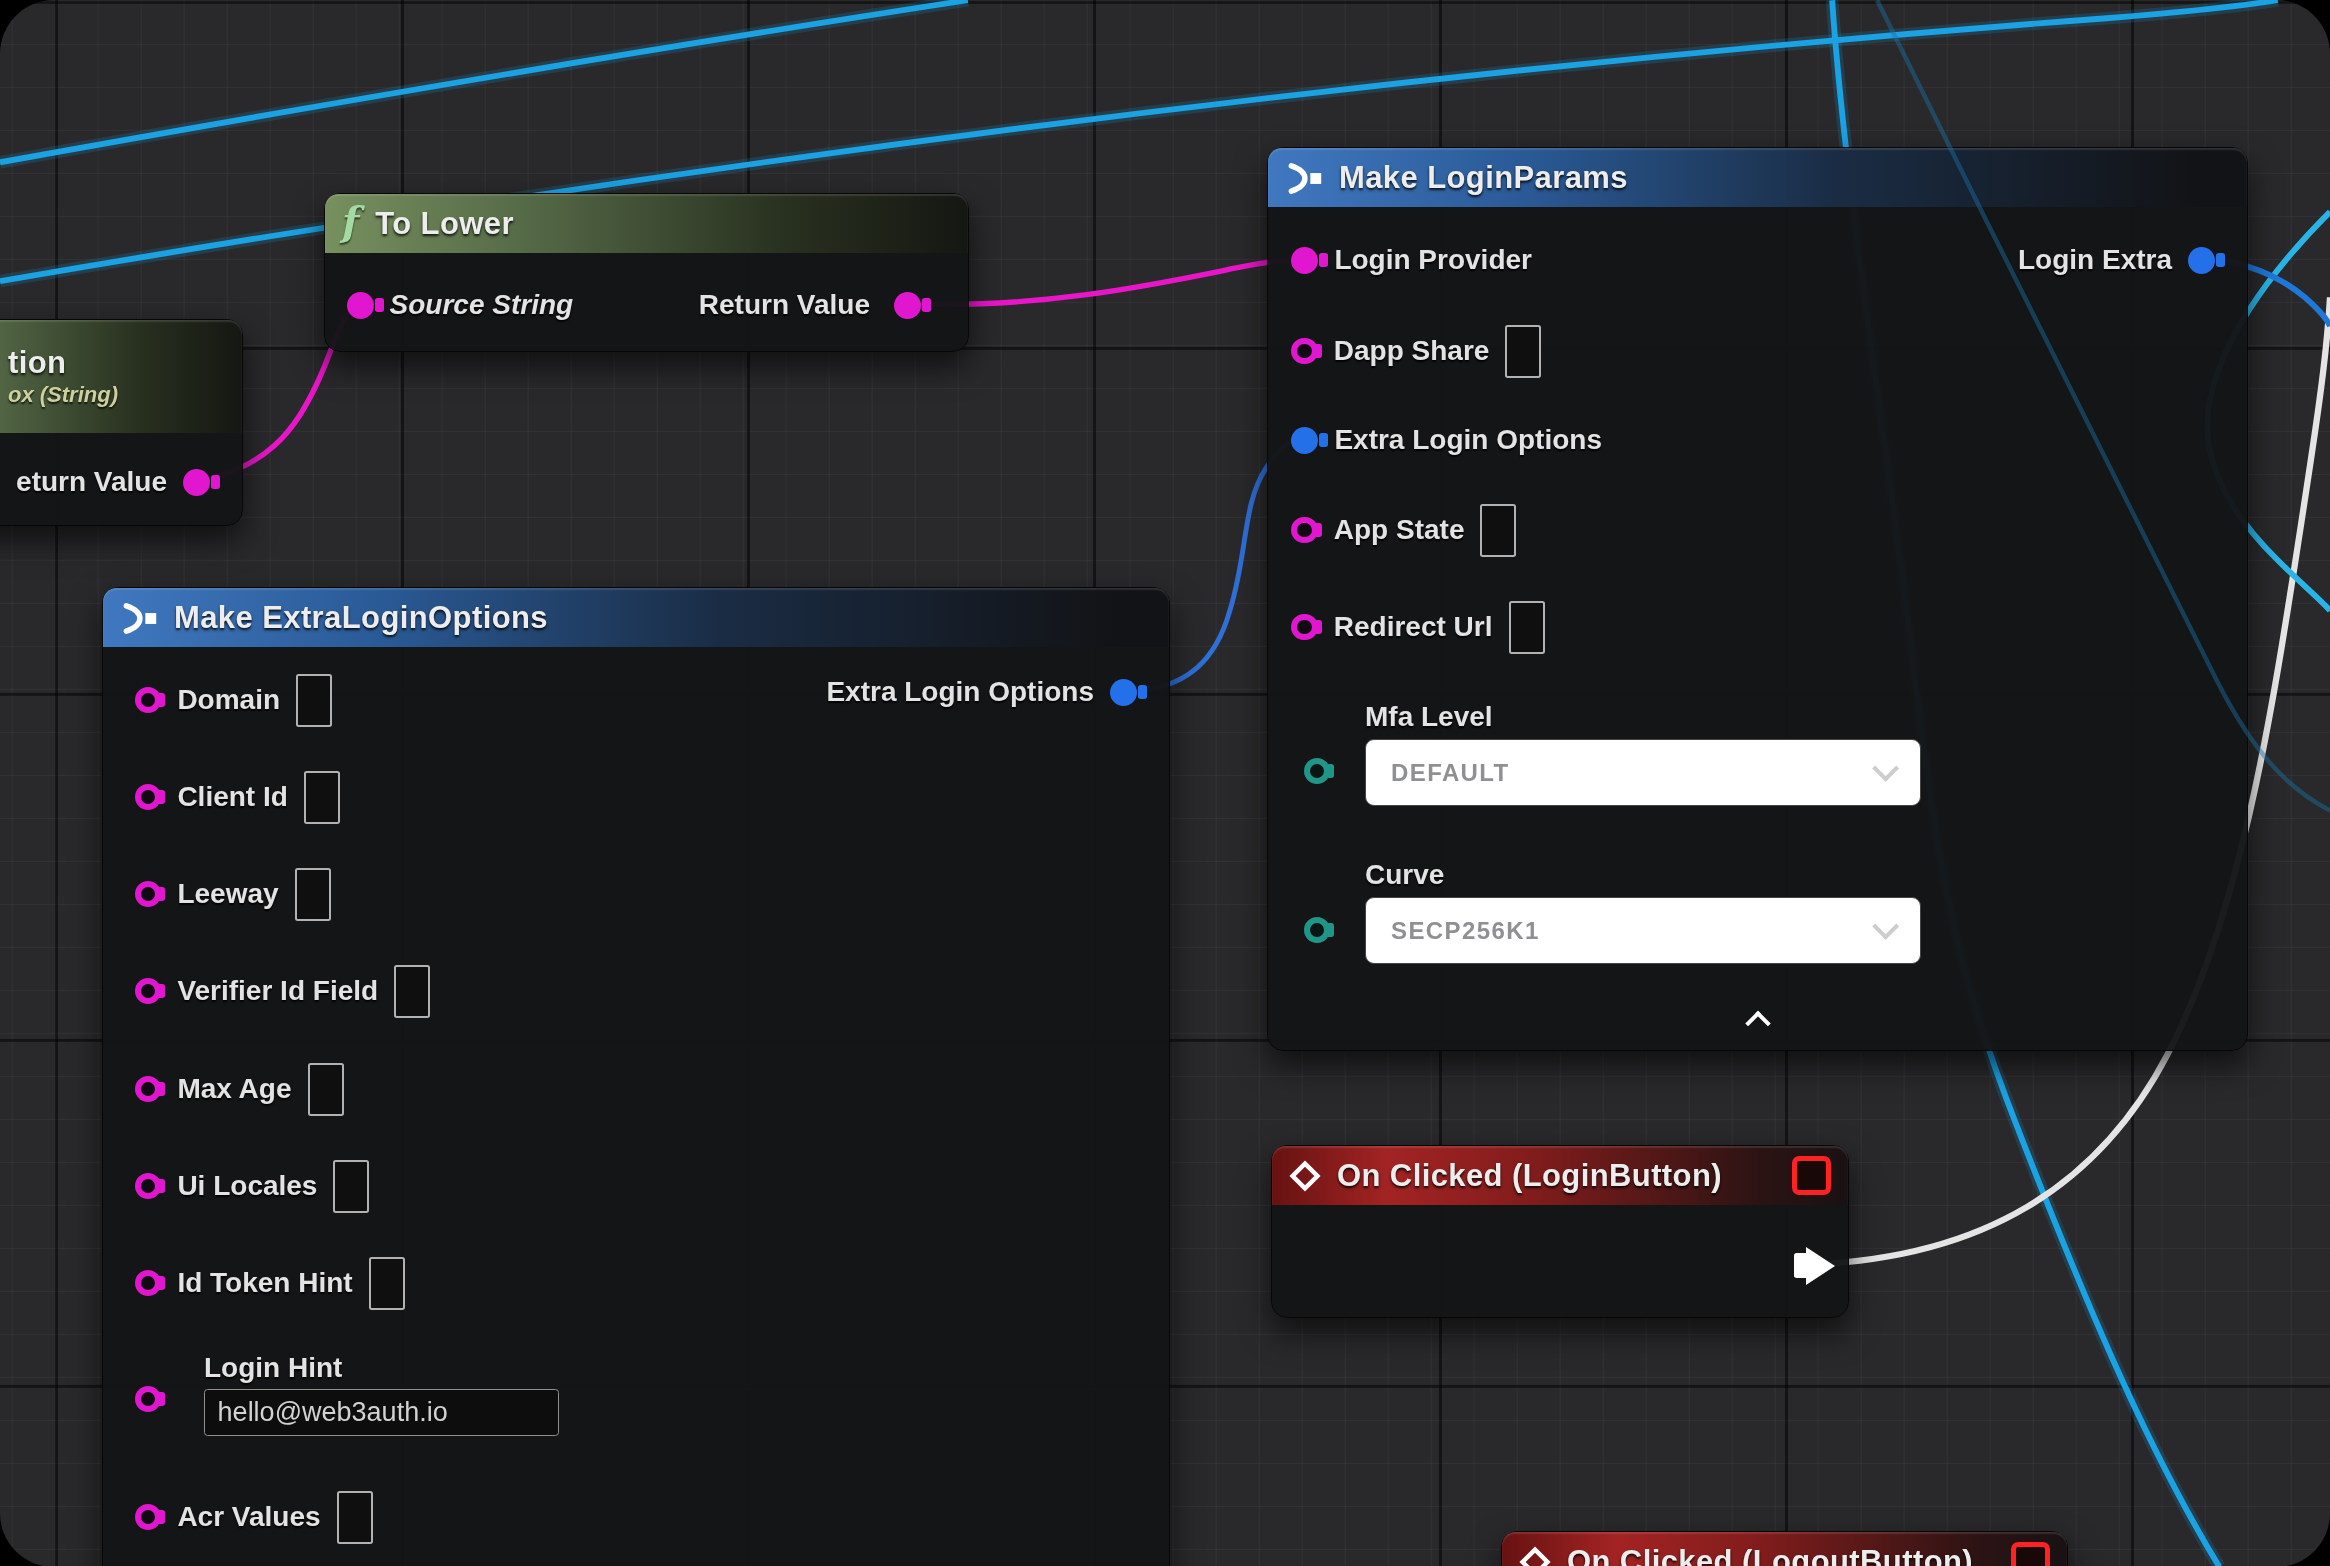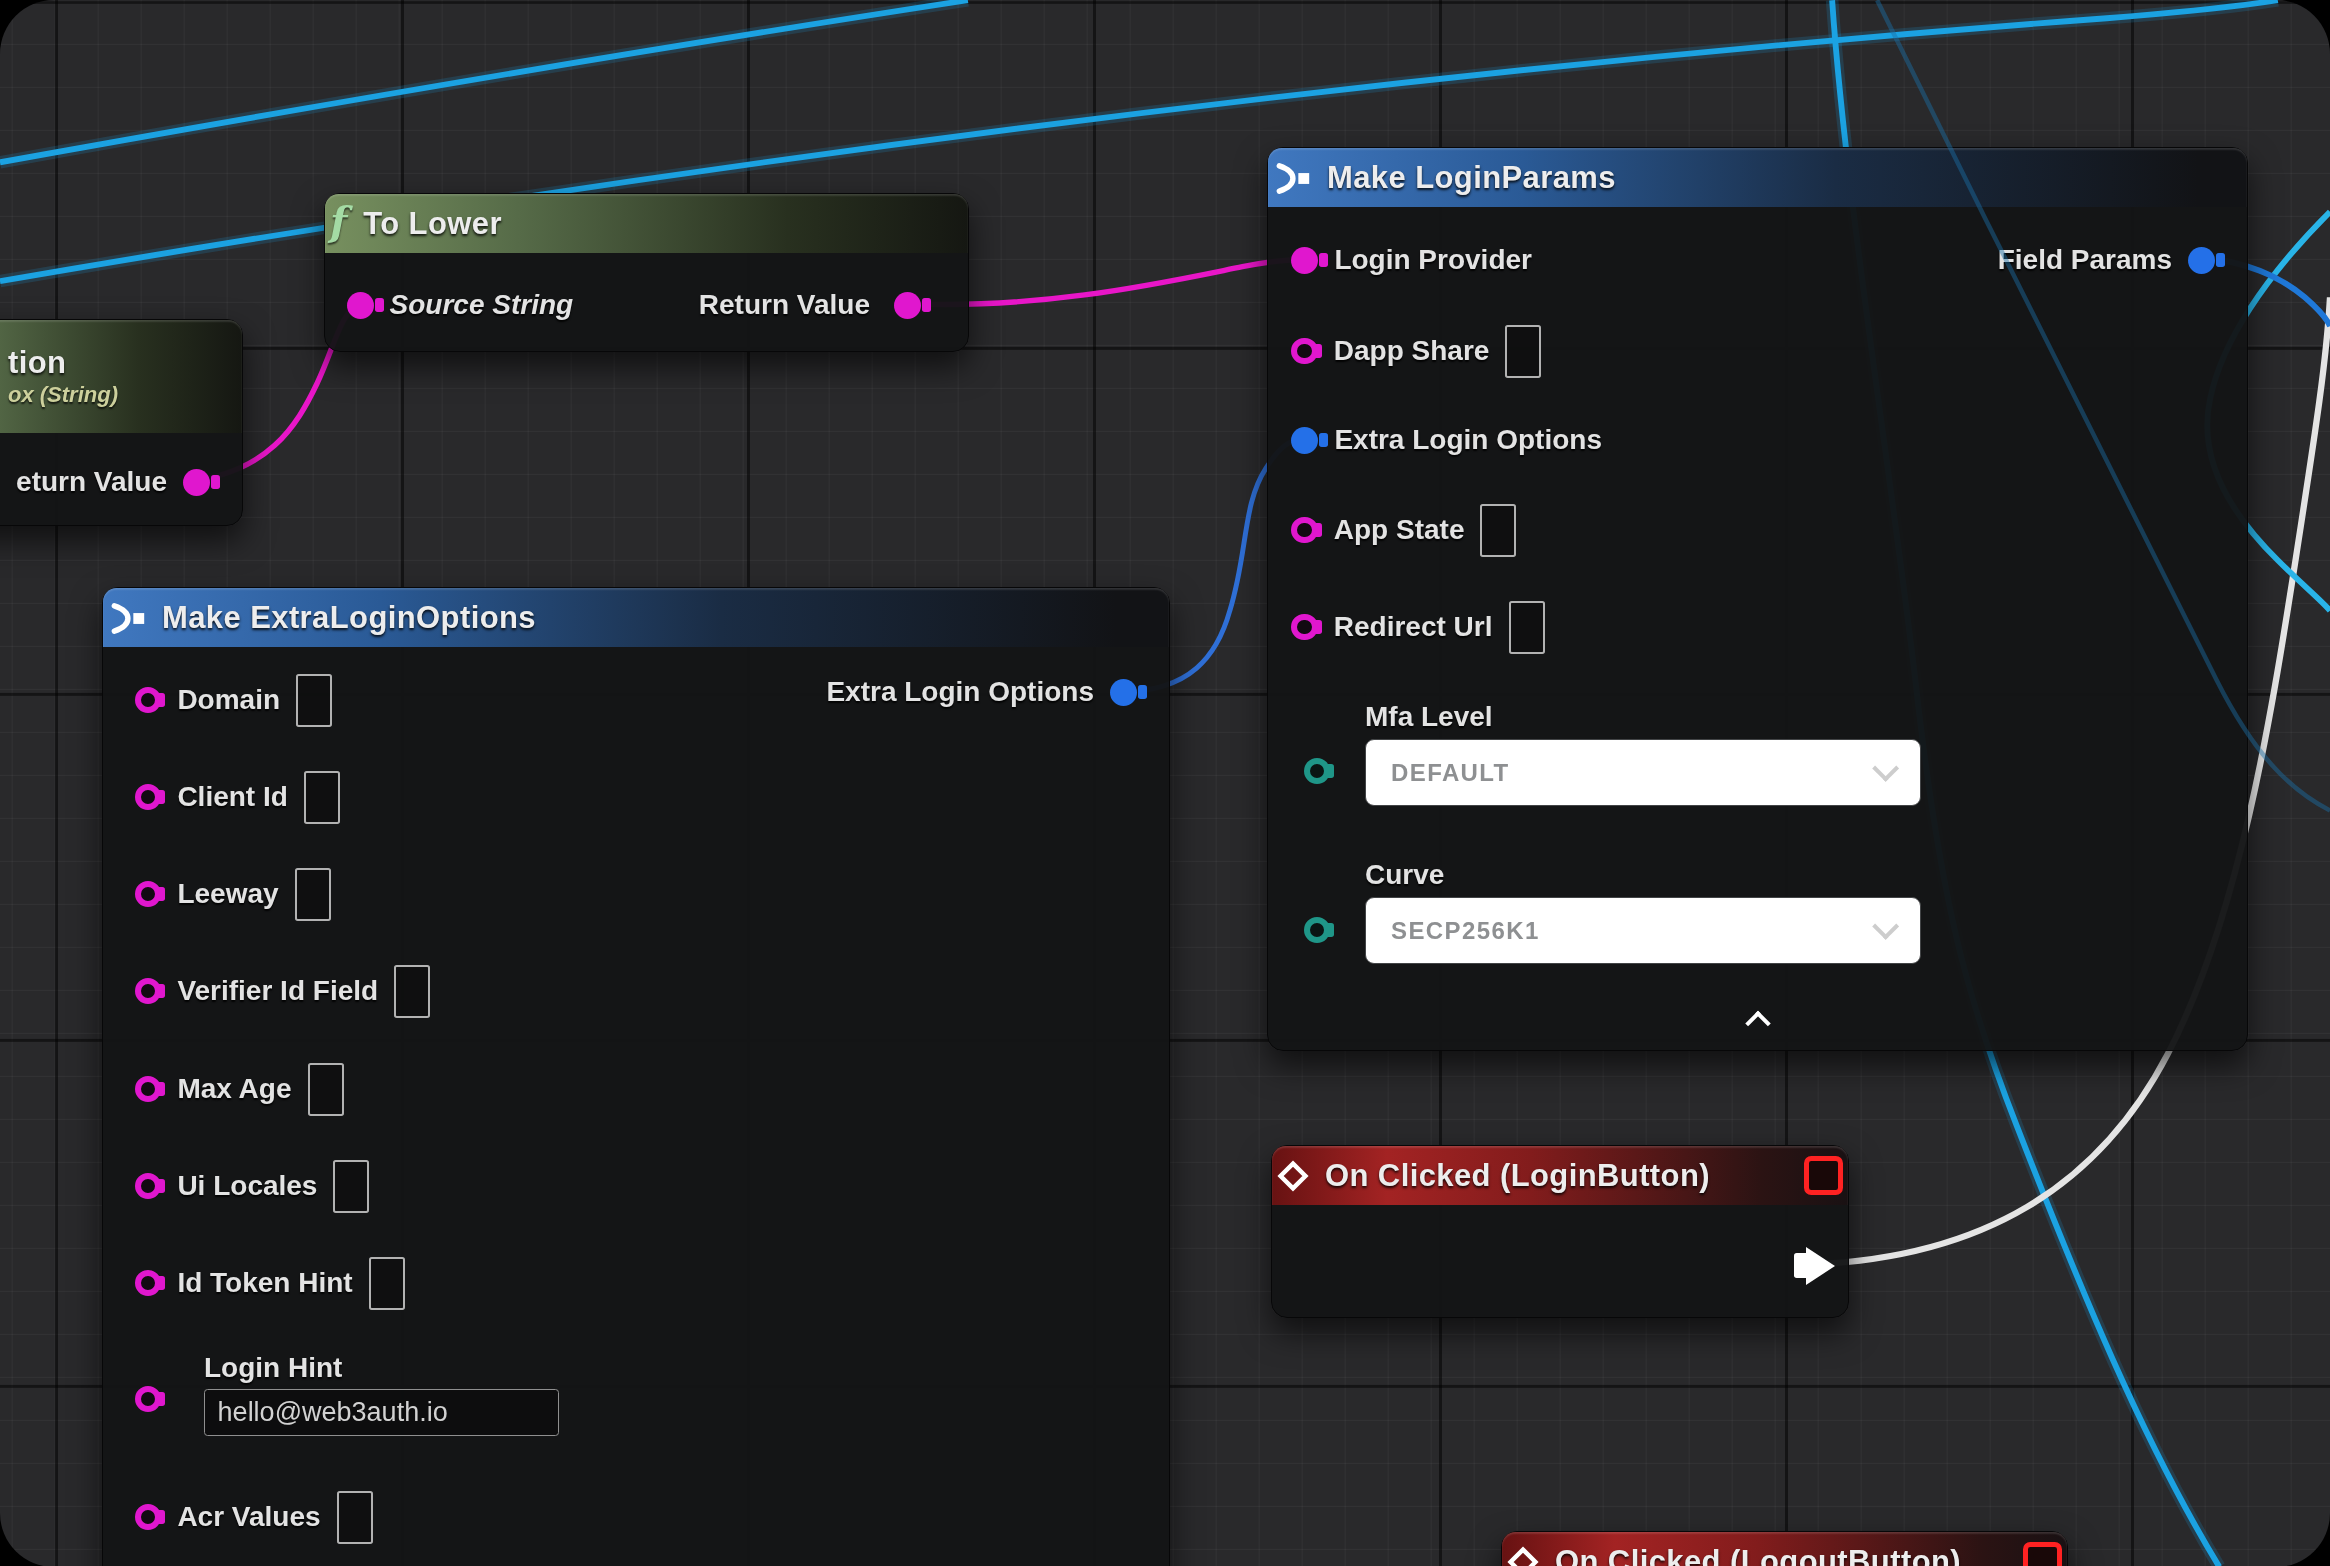--- a/index.html
+++ b/index.html
@@ -11,21 +11,21 @@
       linear-gradient(to bottom, rgba(0,0,0,.50), rgba(0,0,0,.50) 2.7px, transparent 2.7px),
       linear-gradient(to right, rgba(255,255,255,.045), rgba(255,255,255,.045) 0.9px, transparent 0.9px),
       linear-gradient(to bottom, rgba(255,255,255,.045), rgba(255,255,255,.045) 0.9px, transparent 0.9px);
     background-size:346px 100%,100% 346px,43px 100%,100% 43px;
     background-position:55px 0,0 0.9px,11.7px 0,0 0.9px;}
   svg.wires{position:absolute;left:0;top:0;z-index:1;}
   svg.wires-over{position:absolute;left:0;top:0;z-index:5;pointer-events:none;}
   .node{position:absolute;z-index:3;background:rgba(20,21,22,.97);border:1.8px solid #070708;
     border-radius:16px;box-shadow:0 14.4px 31px rgba(0,0,0,.6);}
   .nhead{height:59px;border-radius:13.5px 13.5px 0 0;display:flex;align-items:center;gap:16px;
-    padding:0 5px;box-shadow:inset 0 1.8px 1.8px rgba(255,255,255,.14);}
+    padding:0 17px;box-shadow:inset 0 1.8px 1.8px rgba(255,255,255,.14);}
   .nhead.blue{background:linear-gradient(90deg,#4078c0 0%,#2a5a96 26%,#1a2c44 58%,#121316 95%);}
   .nhead.green{background:linear-gradient(90deg,#77905f 0%,#566b48 30%,#28301f 72%,#151712 100%);}
   .nhead.red{background:linear-gradient(90deg,#671212 0%,#a32323 20%,#821c1c 45%,#2b1313 85%,#191113 100%);}
   .ntitle{font-size:31px;font-weight:700;color:#ededed;text-shadow:0 1.8px 2.7px rgba(0,0,0,.85);
     letter-spacing:0.4px;white-space:nowrap;}
   .nsub{font-size:22px;font-style:italic;font-weight:700;color:#cdd09c;text-shadow:0 1.8px 1.8px rgba(0,0,0,.7);}
   .ficon{font-family:"DejaVu Serif",serif;font-style:italic;font-weight:700;font-size:40px;
     color:#a4dba4;line-height:1;margin-top:-5.4px;text-shadow:0 1.8px 1.8px rgba(0,0,0,.6);}
   .prow{position:absolute;display:flex;align-items:center;gap:16px;height:50px;text-align:right;}
   .prow .plabel{font-size:28px;font-weight:700;color:#e3e3e3;text-shadow:0 1.8px 1.8px rgba(0,0,0,.9);white-space:nowrap;}
@@ -174,21 +174,21 @@
   <div class="node" id="n-mlp" style="left:1267px;top:147px;width:979px;height:902px;">
     <div class="nhead blue">
       <svg class="mkicon" width="38" height="31" viewBox="0 0 42 34">
         <path d="M7 3 q15 5 15 14 q0 9 -15 14" stroke="#fff" stroke-width="6" fill="none" stroke-linecap="round"></path>
         <rect x="28" y="11" width="12" height="12" fill="#fff"></rect>
       </svg>
       <span class="ntitle">Make LoginParams</span>
     </div>
 
     <div class="prow outrow" style="right:32px;top:87px;">
-      <span class="plabel">Field Params</span>
+      <span class="plabel">Login Extra</span>
       <span class="pin filled blue"></span>
     </div>
 
     <div class="prow" style="left:23.4px;top:87px;">
       <span class="pin filled magenta"></span>
       <span class="plabel">Login Provider</span>
     </div>
     <div class="prow" style="left:23.4px;top:178px;">
       <span class="pin hollow magenta"></span>
       <span class="plabel">Dapp Share</span>

